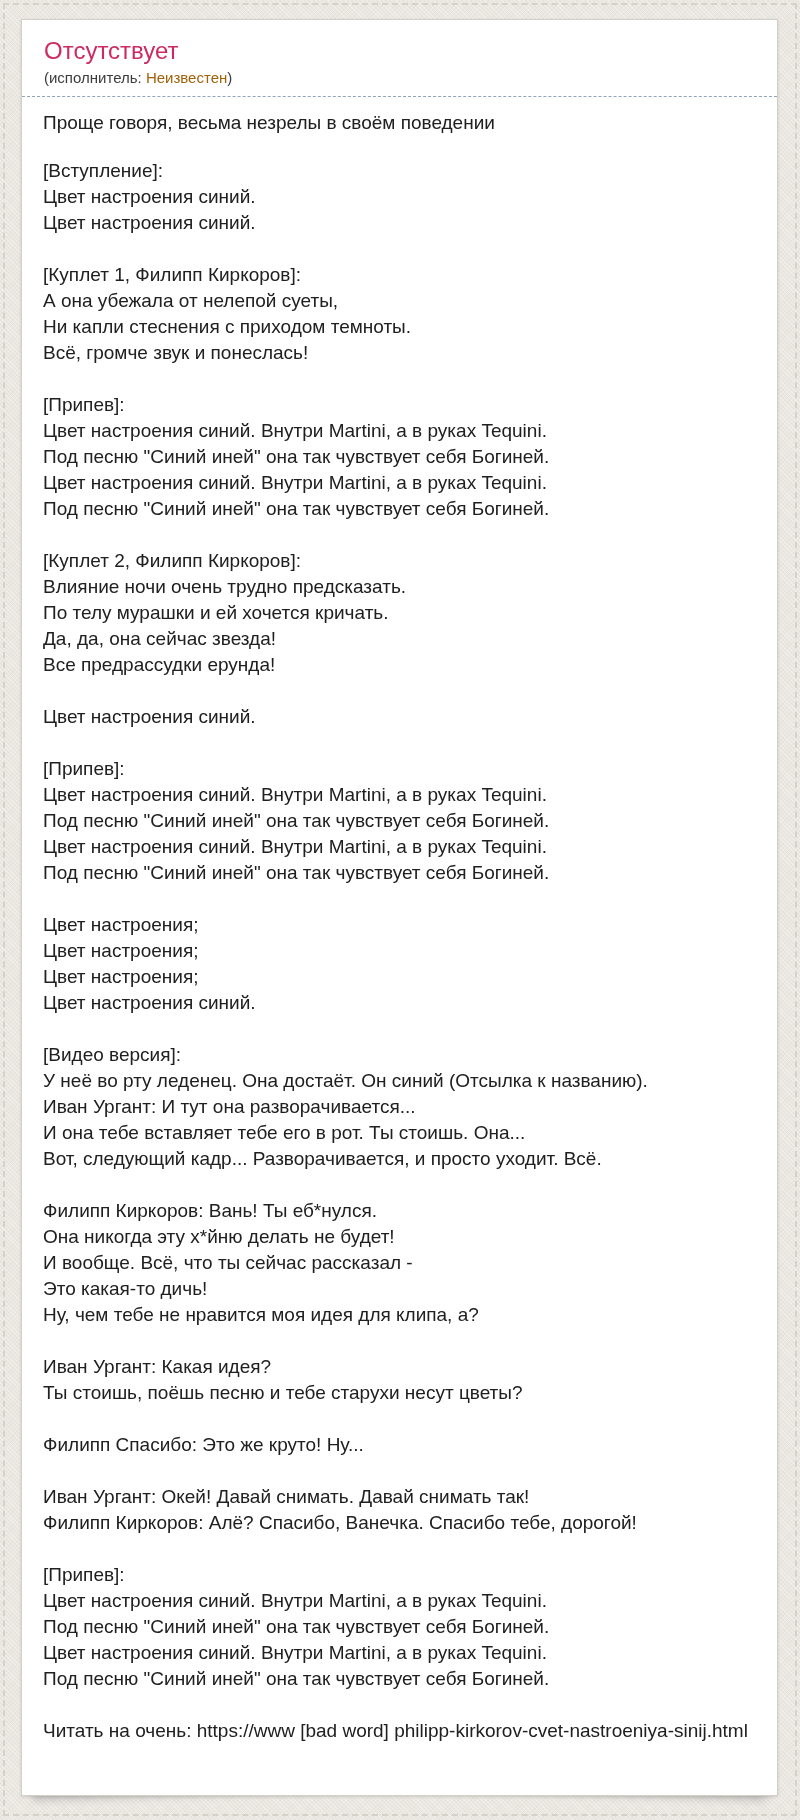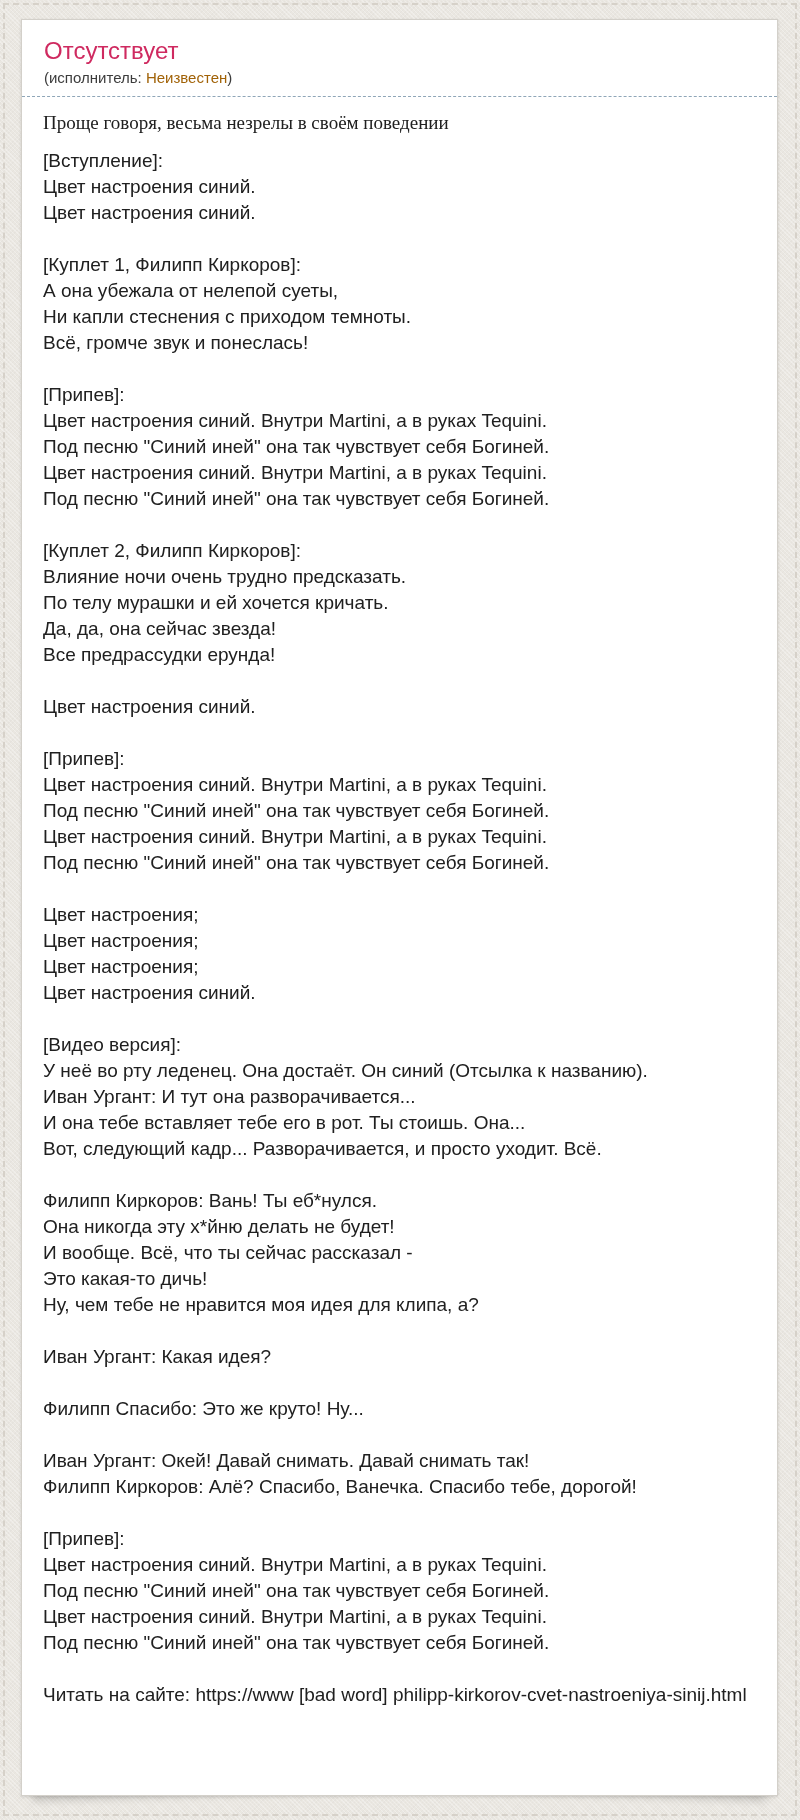--- a/index.html
+++ b/index.html
@@ -62,21 +62,21 @@
     text-decoration: none;
     cursor: pointer;
   }
 
   .lyrics {
     padding: 0 22px 0 21px;
     font-size: 19px;
     line-height: 26px;
     color: #202020;
   }
-  .intro-line { margin: 13px 0 12px 0; height: 26px; font-family: Liberation Serif, serif; }
+  .intro-line { margin: 13px 0 22px 0; height: 26px; }
   .line { height: 26px; white-space: pre; }
   .lbg { background: #ffffff; }
   .footer-line { height: 26px; white-space: nowrap; overflow: visible; }
   .footer-line .lbg { white-space: nowrap; }
 </style>
 </head>
 <body>
 
 <div class="page">
   <div class="stitch-frame"></div>
@@ -137,33 +137,34 @@
           <div class="line"><span class="lbg">И она тебе вставляет тебе его в рот. Ты стоишь. Она...</span></div>
           <div class="line"><span class="lbg">Вот, следующий кадр... Разворачивается, и просто уходит. Всё.</span></div>
           <div class="line"></div>
           <div class="line"><span class="lbg">Филипп Киркоров: Вань! Ты еб*нулся.</span></div>
           <div class="line"><span class="lbg">Она никогда эту х*йню делать не будет!</span></div>
           <div class="line"><span class="lbg">И вообще. Всё, что ты сейчас рассказал -</span></div>
           <div class="line"><span class="lbg">Это какая-то дичь!</span></div>
           <div class="line"><span class="lbg">Ну, чем тебе не нравится моя идея для клипа, а?</span></div>
           <div class="line"></div>
           <div class="line"><span class="lbg">Иван Ургант: Какая идея?</span></div>
+          <div class="line"><span class="lbg">Ты стоишь, поёшь песню и тебе старухи несут цветы?</span></div>
           <div class="line"></div>
           <div class="line"><span class="lbg">Филипп Спасибо: Это же круто! Ну...</span></div>
           <div class="line"></div>
           <div class="line"><span class="lbg">Иван Ургант: Окей! Давай снимать. Давай снимать так!</span></div>
           <div class="line"><span class="lbg">Филипп Киркоров: Алё? Спасибо, Ванечка. Спасибо тебе, дорогой!</span></div>
           <div class="line"></div>
           <div class="line"><span class="lbg">[Припев]:</span></div>
           <div class="line"><span class="lbg">Цвет настроения синий. Внутри Martini, а в руках Tequini.</span></div>
           <div class="line"><span class="lbg">Под песню "Синий иней" она так чувствует себя Богиней.</span></div>
           <div class="line"><span class="lbg">Цвет настроения синий. Внутри Martini, а в руках Tequini.</span></div>
           <div class="line"><span class="lbg">Под песню "Синий иней" она так чувствует себя Богиней.</span></div>
           <div class="line"></div>
         </div>
 
       <div class="footer-line">
-        <span class="lbg">Читать на сайте: https://www [bad word] philipp-kirkorov-cvet-nastroeniya-sinij.html</span>
+        <span class="lbg">Читать на очень: https://www [bad word] philipp-kirkorov-cvet-nastroeniya-sinij.html</span>
       </div>
     </div>
 
   </div>
 </div>
 
 </body></html>

